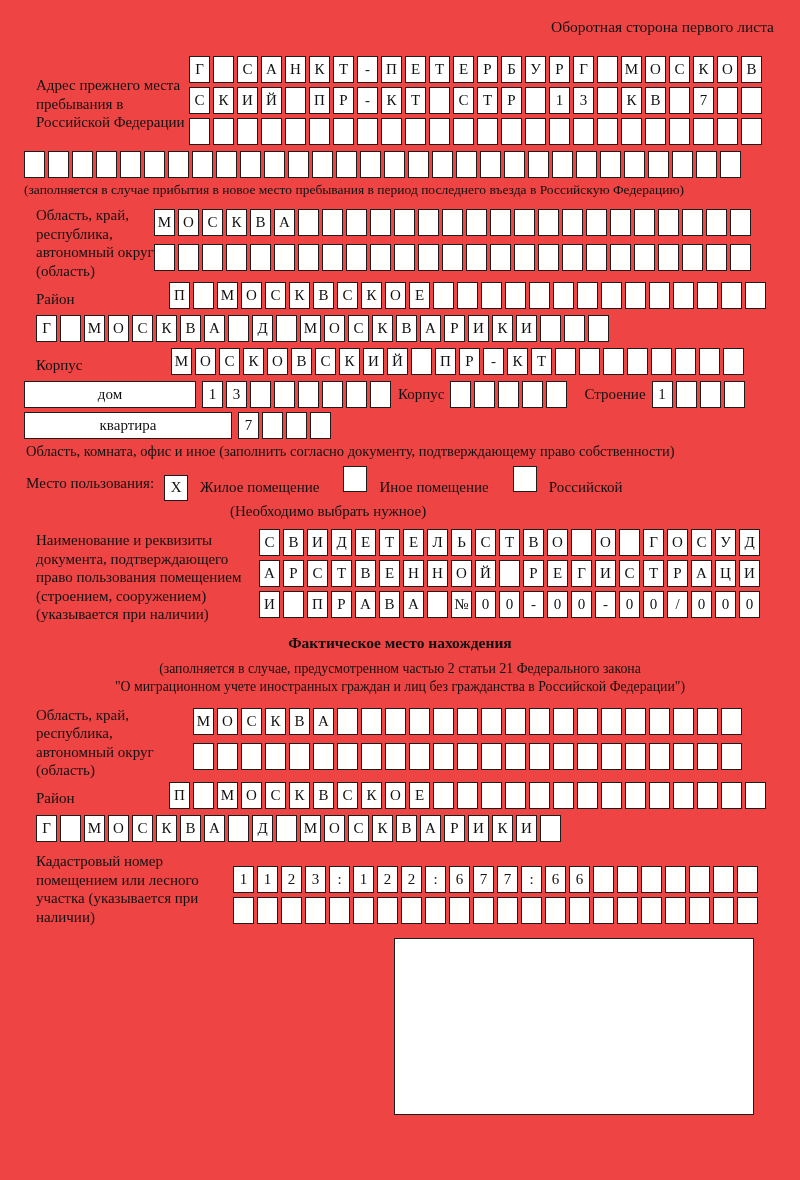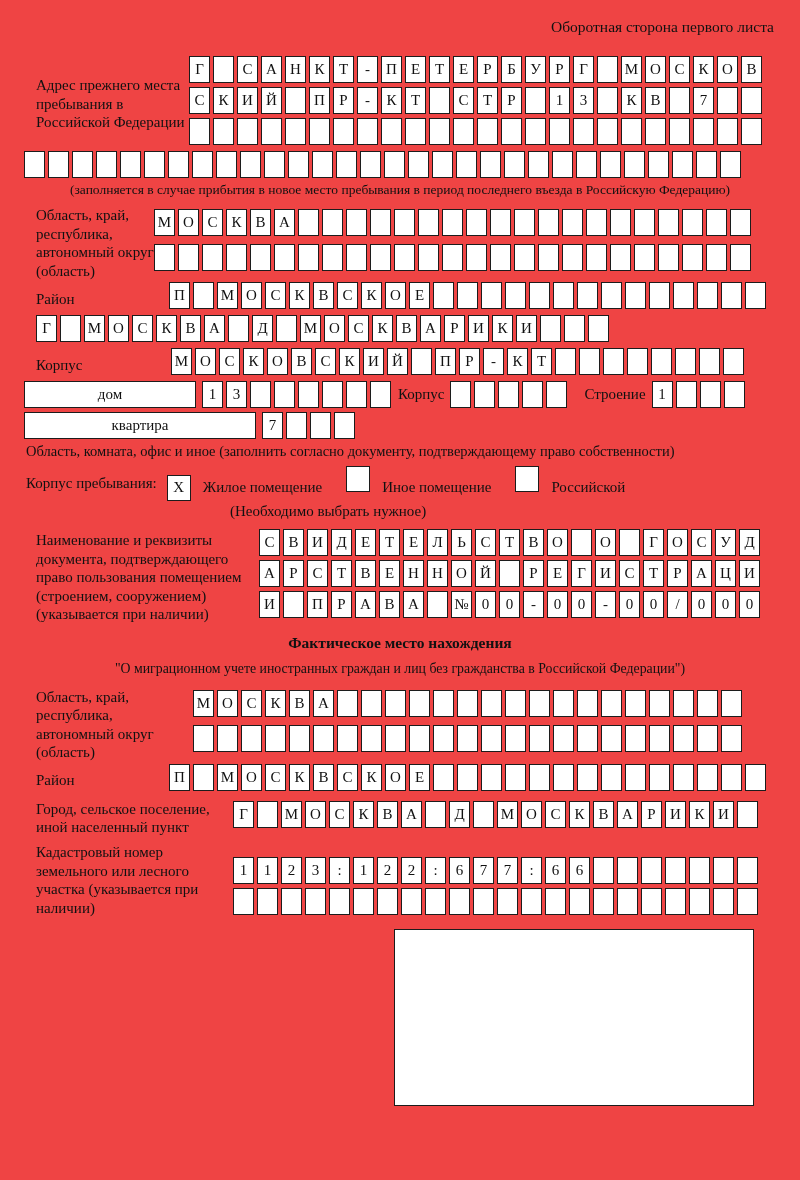--- a/index.html
+++ b/index.html
@@ -10,21 +10,21 @@
   }
   .corner { text-align:right; font-size:15.5px; margin:8px 2px 20px 0; }
   .cell {
     box-sizing:border-box; display:inline-block; width:21px; height:27px;
     border:1.5px solid #1c1c1c; margin-right:3px; text-align:center;
     line-height:24px; font-size:15px; vertical-align:top; background:#fff;
   }
   .boxrow { white-space:nowrap; height:27px; margin-bottom:4px; }
   .frow { display:flex; align-items:center; margin-bottom:2px;margin-left:12px; }
   .flabel { flex:none; line-height:18.5px; padding-top:3px; }
-  .note { text-align:center; font-size:13.5px; margin:1px 0 5px 0; }
+  .note { font-size:13.5px; margin:1px 0 5px 0; }
   .title { text-align:center; font-weight:bold; font-size:15.5px; margin:4px 0 8px 0; }
   .leftnote { font-size:14.5px; margin:0 0 6px 2px; }
   .bigbox {
     box-sizing:border-box; display:inline-block; height:27px; border:1.5px solid #1c1c1c;
     text-align:center; line-height:24px; margin-right:6px; vertical-align:top; background:#fff;
   }
   .inline-label { display:inline-block; vertical-align:top; line-height:27px; padding:0 6px 0 4px; }
   .mesto { display:flex; align-items:center; margin:6px 0 2px 2px; }
   .checkbox {
     box-sizing:border-box; display:inline-block; width:24px; height:26px;
@@ -79,62 +79,62 @@
   <div class="frow">
     <div class="flabel" style="width:135px">Корпус</div>
     <div class="boxrow"><span class="cell">М</span><span class="cell">О</span><span class="cell">С</span><span class="cell">К</span><span class="cell">О</span><span class="cell">В</span><span class="cell">С</span><span class="cell">К</span><span class="cell">И</span><span class="cell">Й</span><span class="cell"></span><span class="cell">П</span><span class="cell">Р</span><span class="cell">-</span><span class="cell">К</span><span class="cell">Т</span><span class="cell"></span><span class="cell"></span><span class="cell"></span><span class="cell"></span><span class="cell"></span><span class="cell"></span><span class="cell"></span><span class="cell"></span></div>
   </div>
 
   <div class="boxrow" style="margin-top:2px">
     <span class="bigbox" style="width:172px">дом</span><span><span class="cell">1</span><span class="cell">3</span><span class="cell"></span><span class="cell"></span><span class="cell"></span><span class="cell"></span><span class="cell"></span><span class="cell"></span></span><span class="inline-label">Корпус</span><span><span class="cell"></span><span class="cell"></span><span class="cell"></span><span class="cell"></span><span class="cell"></span></span><span class="inline-label" style="padding-left:14px">Строение</span><span><span class="cell">1</span><span class="cell"></span><span class="cell"></span><span class="cell"></span></span>
   </div>
 
   <div class="boxrow">
-    <span class="bigbox" style="width:232px">квартира</span><span><span class="cell">7</span><span class="cell"></span><span class="cell"></span><span class="cell"></span></span>
+    <span class="bigbox" style="width:208px">квартира</span><span><span class="cell">7</span><span class="cell"></span><span class="cell"></span><span class="cell"></span></span>
   </div>
   <div class="leftnote">Область, комната, офис и иное (заполнить согласно документу, подтверждающему право собственности)</div>
 
   <div class="mesto">
-    <span>Корпус пребывания:</span>
+    <span>Место пользования:</span>
     <span><span class="checkbox">X</span><span class="opt-label">Жилое помещение</span><span class="checkbox"></span><span class="opt-label">Иное помещение</span><span class="checkbox"></span><span class="opt-label">Российской</span></span>
   </div>
   <div class="mesto-note">(Необходимо выбрать нужное)</div>
 
   <div class="frow">
     <div class="flabel" style="width:223px">Наименование и реквизиты документа, подтверждающего право пользования помещением (строением, сооружением) (указывается при наличии)</div>
     <div>
       <div class="boxrow"><span class="cell">С</span><span class="cell">В</span><span class="cell">И</span><span class="cell">Д</span><span class="cell">Е</span><span class="cell">Т</span><span class="cell">Е</span><span class="cell">Л</span><span class="cell">Ь</span><span class="cell">С</span><span class="cell">Т</span><span class="cell">В</span><span class="cell">О</span><span class="cell"></span><span class="cell">О</span><span class="cell"></span><span class="cell">Г</span><span class="cell">О</span><span class="cell">С</span><span class="cell">У</span><span class="cell">Д</span></div>
       <div class="boxrow"><span class="cell">А</span><span class="cell">Р</span><span class="cell">С</span><span class="cell">Т</span><span class="cell">В</span><span class="cell">Е</span><span class="cell">Н</span><span class="cell">Н</span><span class="cell">О</span><span class="cell">Й</span><span class="cell"></span><span class="cell">Р</span><span class="cell">Е</span><span class="cell">Г</span><span class="cell">И</span><span class="cell">С</span><span class="cell">Т</span><span class="cell">Р</span><span class="cell">А</span><span class="cell">Ц</span><span class="cell">И</span></div>
       <div class="boxrow"><span class="cell">И</span><span class="cell"></span><span class="cell">П</span><span class="cell">Р</span><span class="cell">А</span><span class="cell">В</span><span class="cell">А</span><span class="cell"></span><span class="cell">№</span><span class="cell">0</span><span class="cell">0</span><span class="cell">-</span><span class="cell">0</span><span class="cell">0</span><span class="cell">-</span><span class="cell">0</span><span class="cell">0</span><span class="cell">/</span><span class="cell">0</span><span class="cell">0</span><span class="cell">0</span></div>
     </div>
   </div>
 
   <div class="title" style="margin-top:10px">Фактическое место нахождения</div>
+  <div class="fact-note">(заполняется в случае, предусмотренном частью 2 статьи 21 Федерального закона</div>
   <div class="fact-note" style="margin-bottom:7px">"О миграционном учете иностранных граждан и лиц без гражданства в Российской Федерации")</div>
 
   <div class="frow">
     <div class="flabel" style="width:157px">Область, край, республика, автономный округ (область)</div>
     <div>
       <div class="boxrow" style="margin-bottom:8px"><span class="cell">М</span><span class="cell">О</span><span class="cell">С</span><span class="cell">К</span><span class="cell">В</span><span class="cell">А</span><span class="cell"></span><span class="cell"></span><span class="cell"></span><span class="cell"></span><span class="cell"></span><span class="cell"></span><span class="cell"></span><span class="cell"></span><span class="cell"></span><span class="cell"></span><span class="cell"></span><span class="cell"></span><span class="cell"></span><span class="cell"></span><span class="cell"></span><span class="cell"></span><span class="cell"></span></div>
       <div class="boxrow"><span class="cell"></span><span class="cell"></span><span class="cell"></span><span class="cell"></span><span class="cell"></span><span class="cell"></span><span class="cell"></span><span class="cell"></span><span class="cell"></span><span class="cell"></span><span class="cell"></span><span class="cell"></span><span class="cell"></span><span class="cell"></span><span class="cell"></span><span class="cell"></span><span class="cell"></span><span class="cell"></span><span class="cell"></span><span class="cell"></span><span class="cell"></span><span class="cell"></span><span class="cell"></span></div>
     </div>
   </div>
 
   <div class="frow">
     <div class="flabel" style="width:133px">Район</div>
     <div class="boxrow"><span class="cell">П</span><span class="cell"></span><span class="cell">М</span><span class="cell">О</span><span class="cell">С</span><span class="cell">К</span><span class="cell">В</span><span class="cell">С</span><span class="cell">К</span><span class="cell">О</span><span class="cell">Е</span><span class="cell"></span><span class="cell"></span><span class="cell"></span><span class="cell"></span><span class="cell"></span><span class="cell"></span><span class="cell"></span><span class="cell"></span><span class="cell"></span><span class="cell"></span><span class="cell"></span><span class="cell"></span><span class="cell"></span><span class="cell"></span></div>
   </div>
 
   <div class="frow">
-    <div class="flabel" style="width:197px">Город, сельское поселение, иной населенный пункт</div>
     <div class="boxrow"><span class="cell">Г</span><span class="cell"></span><span class="cell">М</span><span class="cell">О</span><span class="cell">С</span><span class="cell">К</span><span class="cell">В</span><span class="cell">А</span><span class="cell"></span><span class="cell">Д</span><span class="cell"></span><span class="cell">М</span><span class="cell">О</span><span class="cell">С</span><span class="cell">К</span><span class="cell">В</span><span class="cell">А</span><span class="cell">Р</span><span class="cell">И</span><span class="cell">К</span><span class="cell">И</span><span class="cell"></span></div>
   </div>
 
   <div class="frow">
-    <div class="flabel" style="width:197px">Кадастровый номер земельного или лесного участка (указывается при наличии)</div>
+    <div class="flabel" style="width:197px">Кадастровый номер помещением или лесного участка (указывается при наличии)</div>
     <div class="padrows">
       <div class="boxrow"><span class="cell">1</span><span class="cell">1</span><span class="cell">2</span><span class="cell">3</span><span class="cell">:</span><span class="cell">1</span><span class="cell">2</span><span class="cell">2</span><span class="cell">:</span><span class="cell">6</span><span class="cell">7</span><span class="cell">7</span><span class="cell">:</span><span class="cell">6</span><span class="cell">6</span><span class="cell"></span><span class="cell"></span><span class="cell"></span><span class="cell"></span><span class="cell"></span><span class="cell"></span><span class="cell"></span></div>
       <div class="boxrow"><span class="cell"></span><span class="cell"></span><span class="cell"></span><span class="cell"></span><span class="cell"></span><span class="cell"></span><span class="cell"></span><span class="cell"></span><span class="cell"></span><span class="cell"></span><span class="cell"></span><span class="cell"></span><span class="cell"></span><span class="cell"></span><span class="cell"></span><span class="cell"></span><span class="cell"></span><span class="cell"></span><span class="cell"></span><span class="cell"></span><span class="cell"></span><span class="cell"></span></div>
     </div>
   </div>
 
   <div class="stamp-box"></div>
 
 </div>
 

